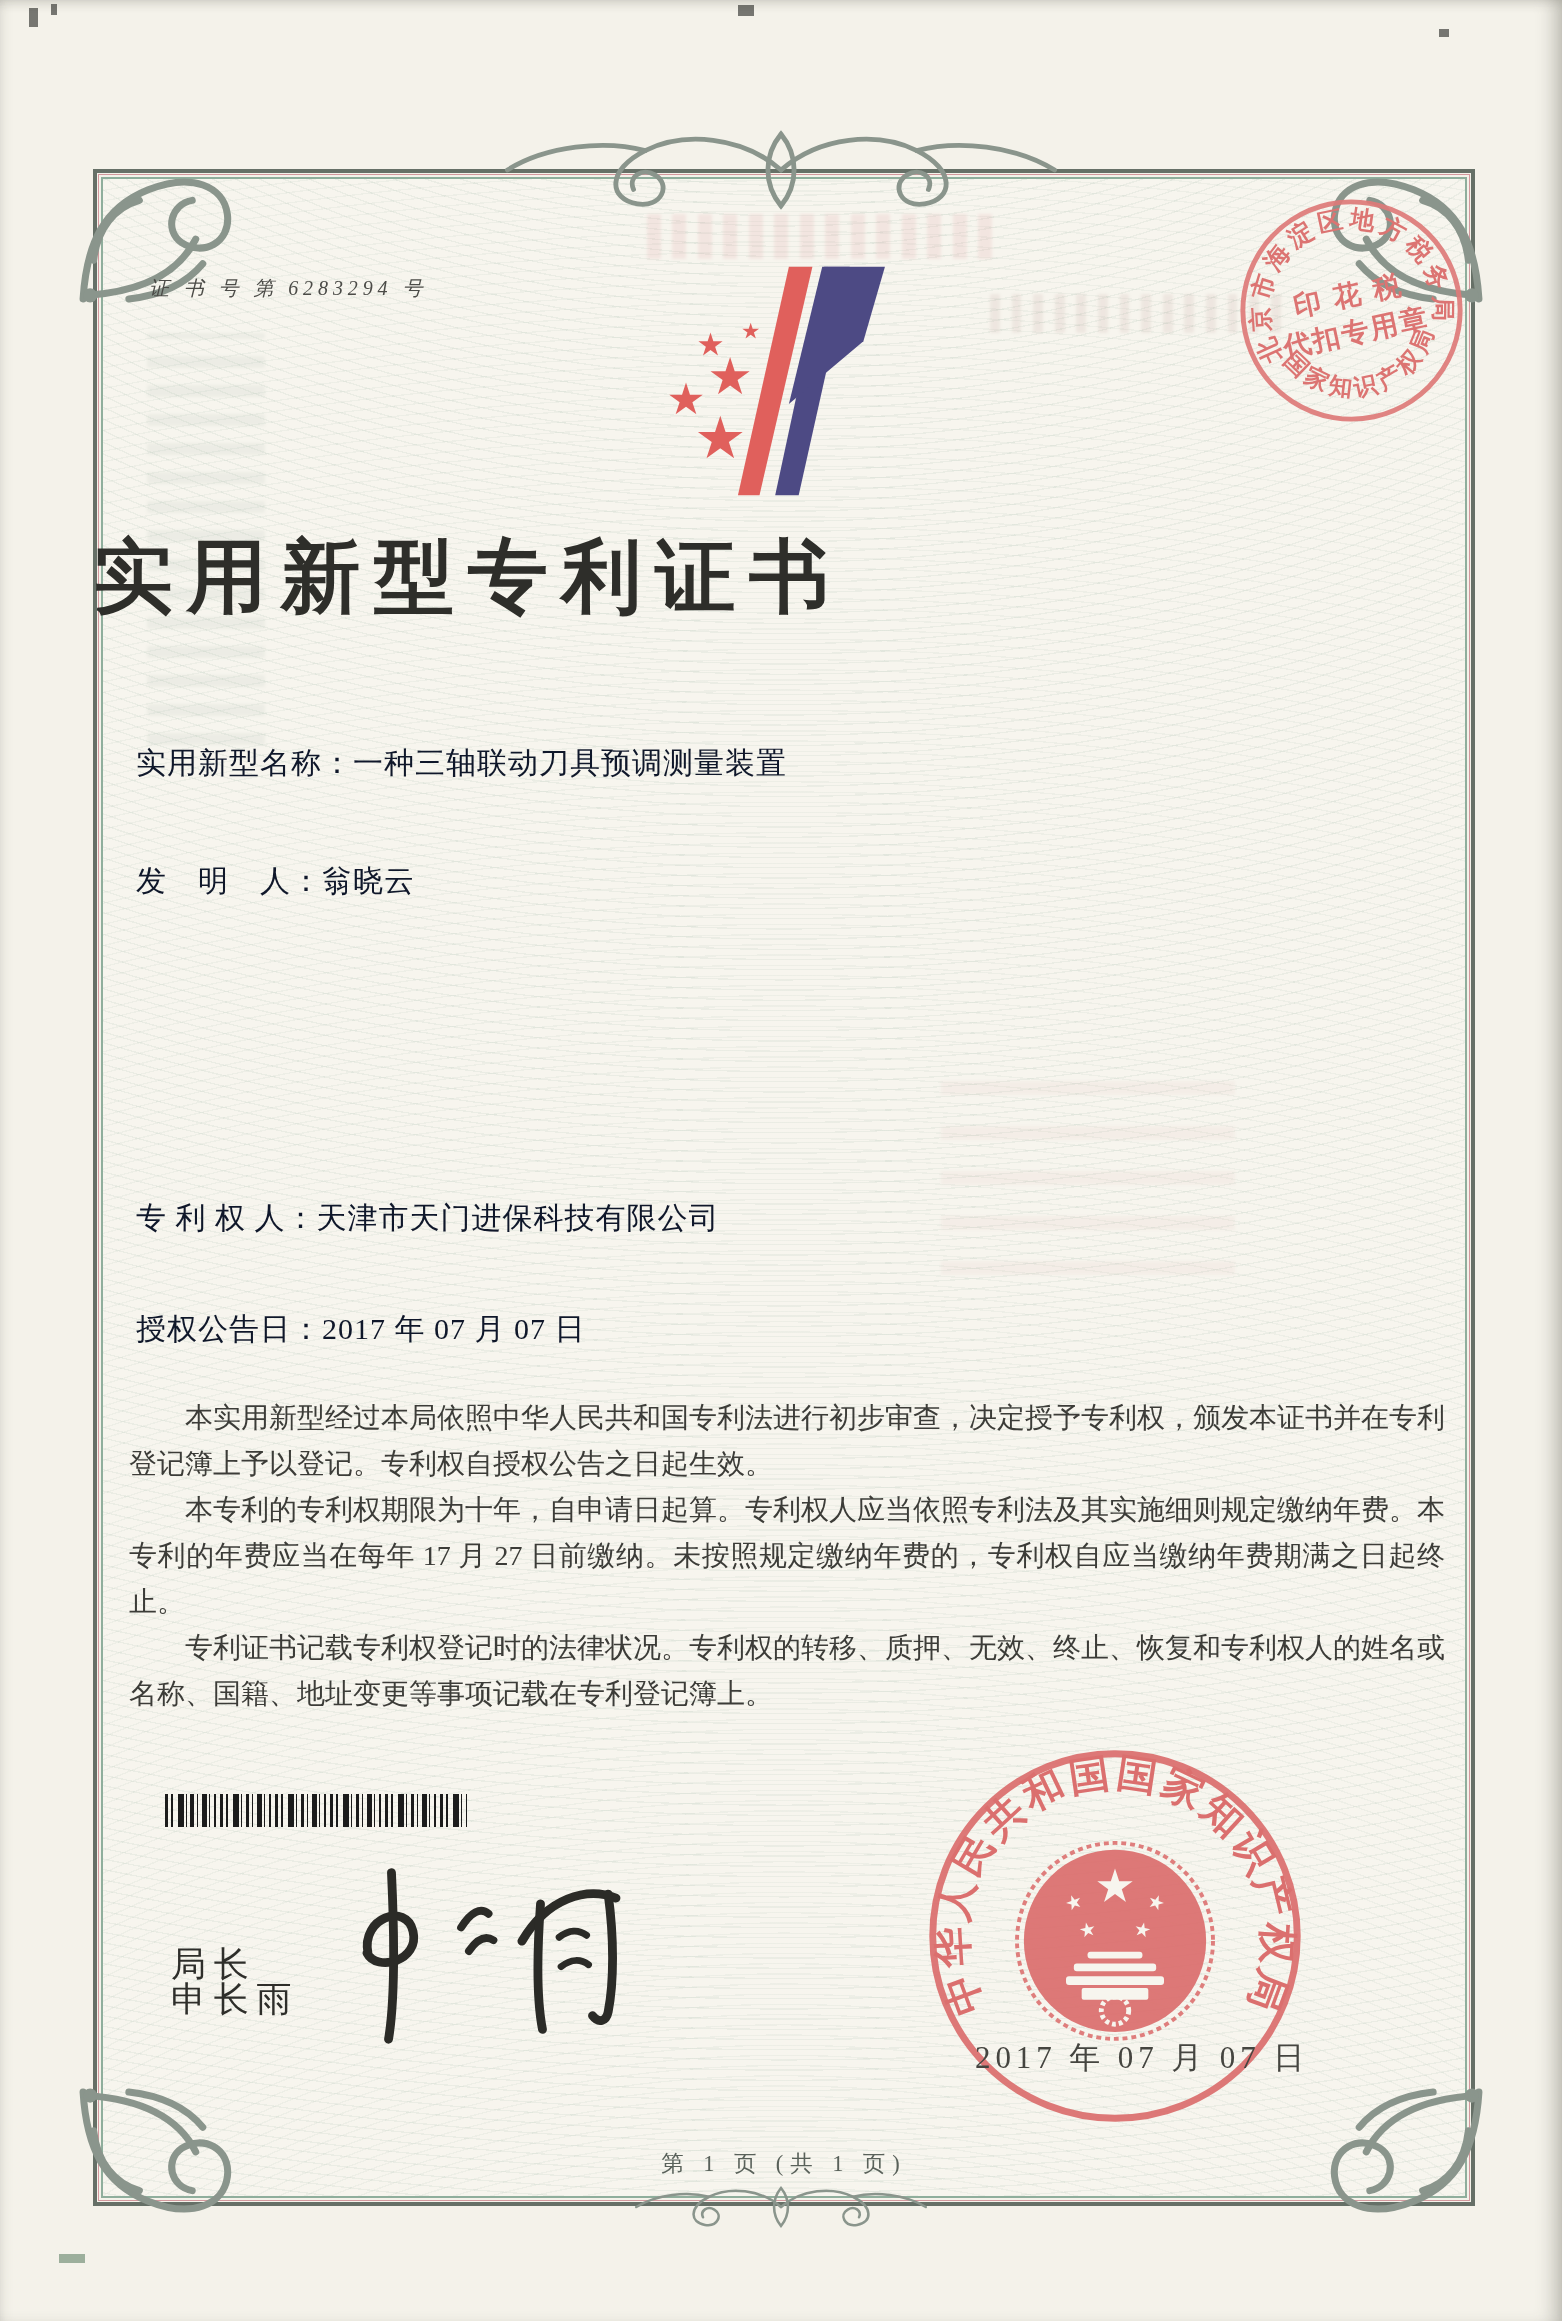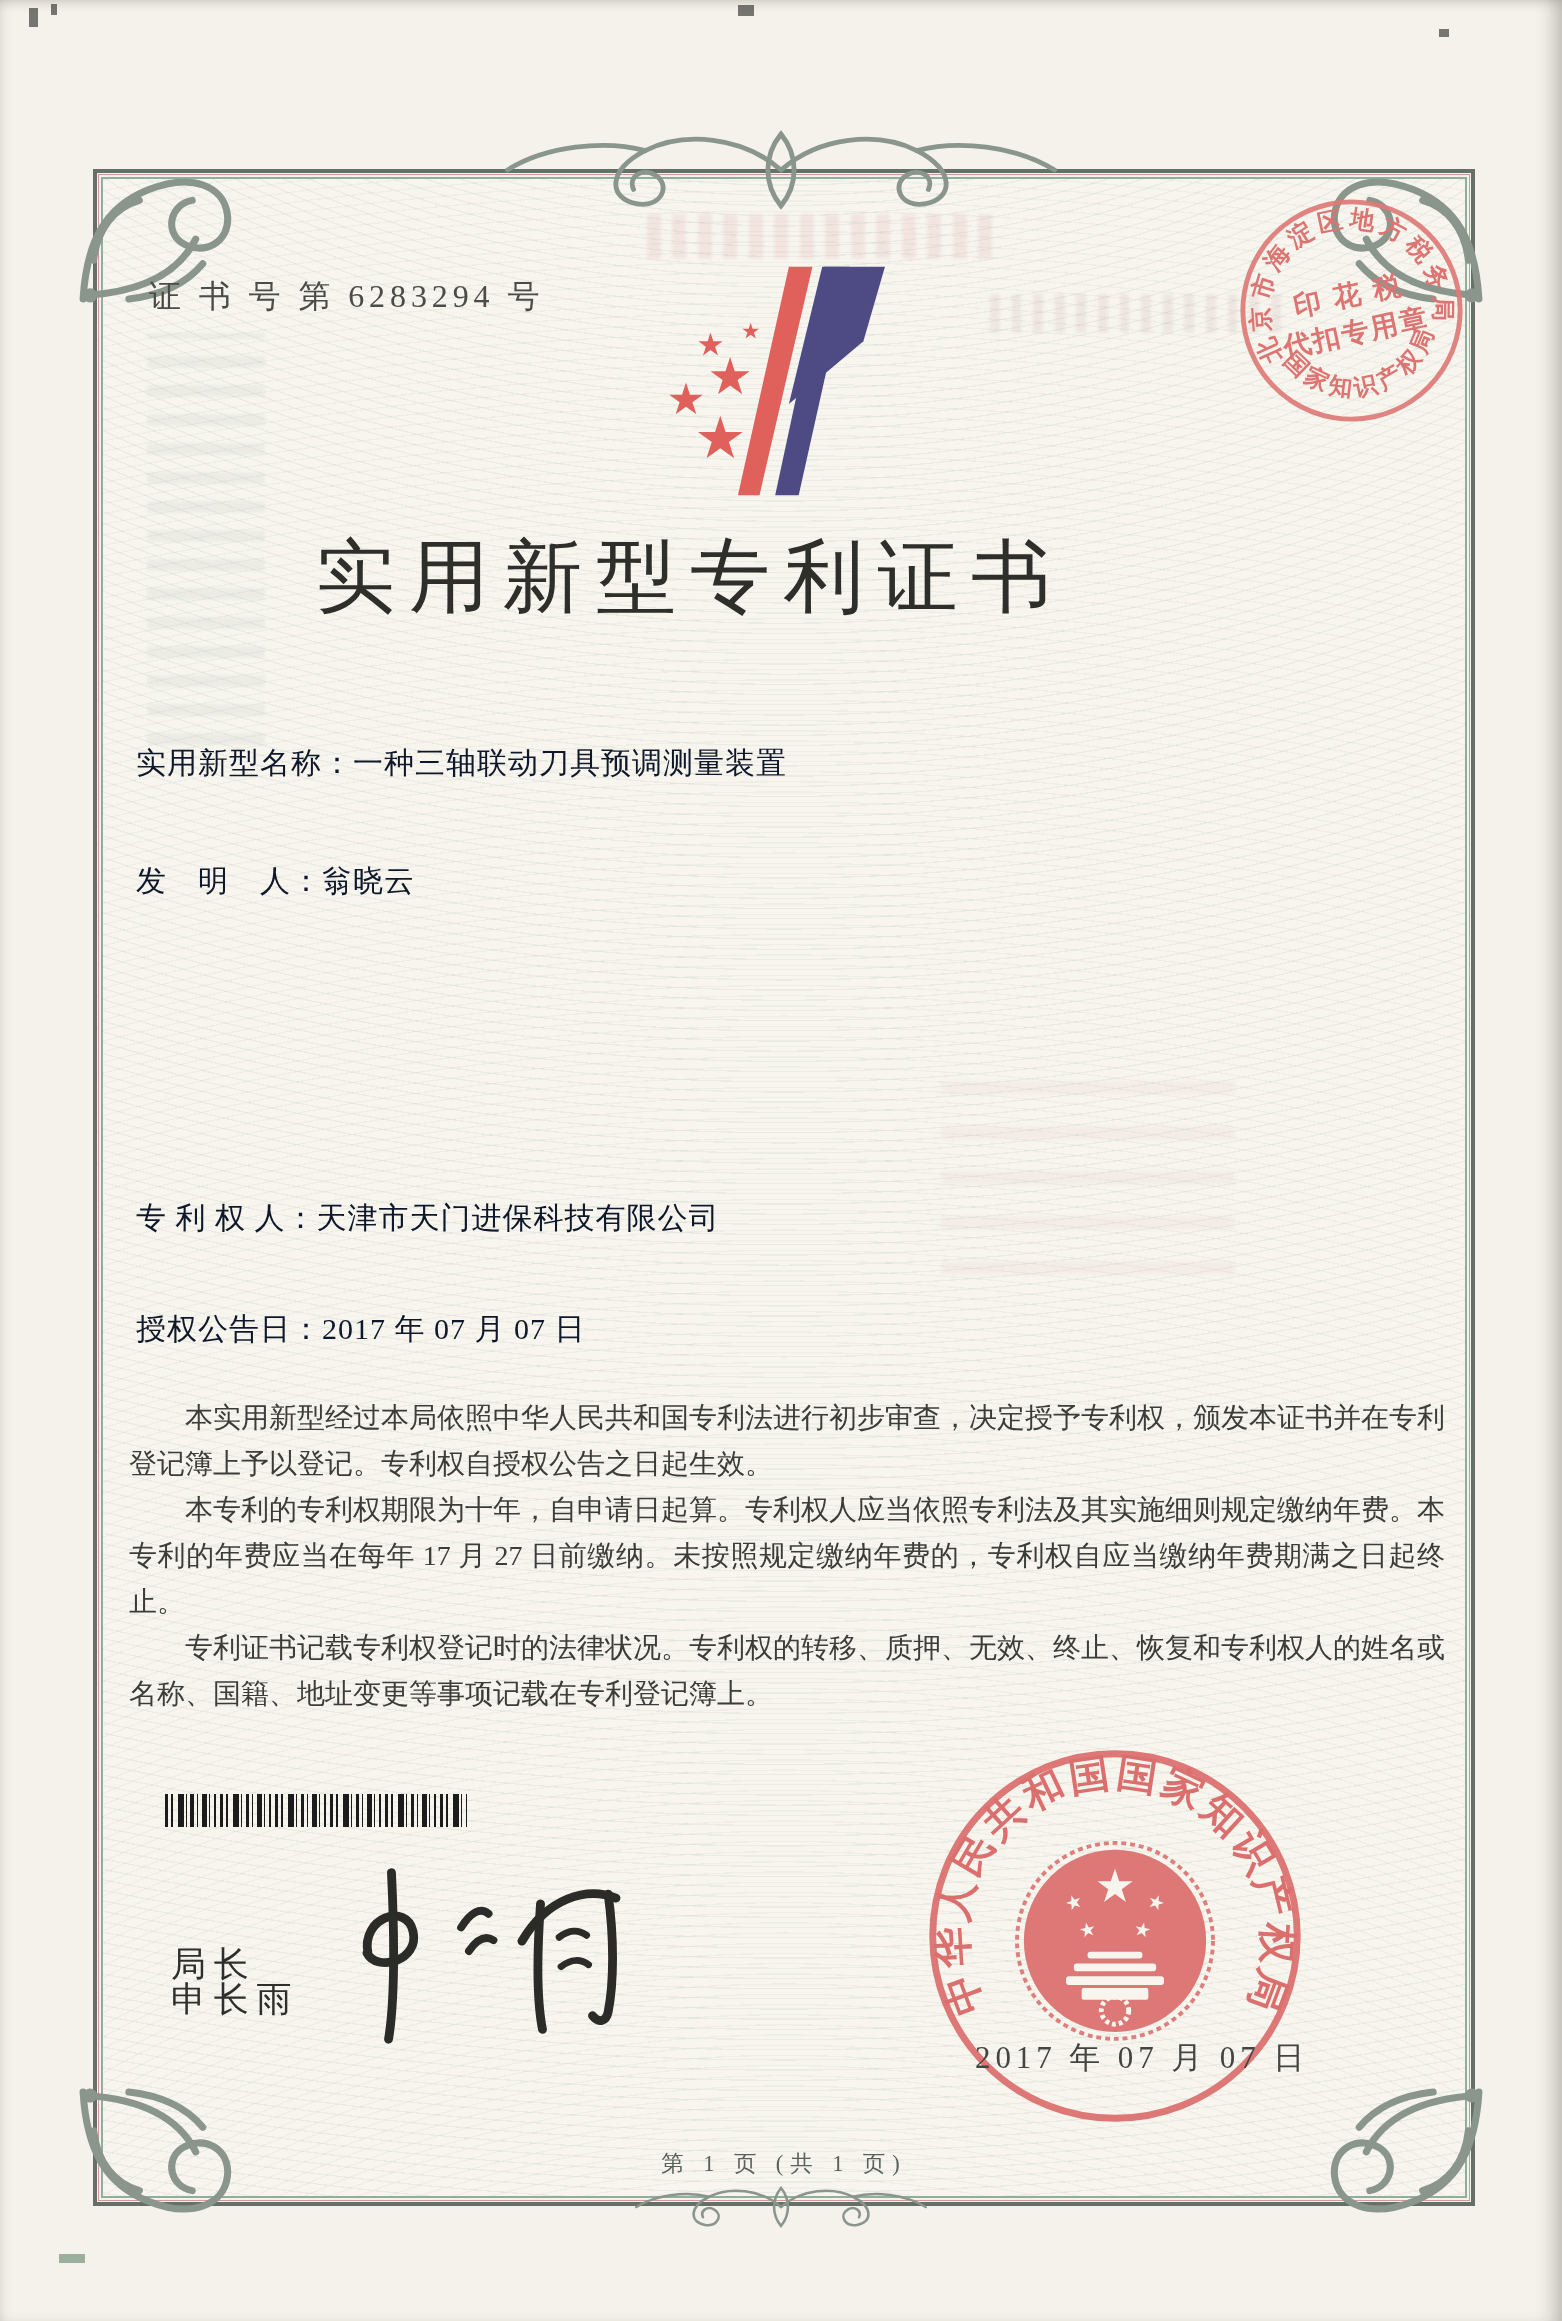--- a/index.html
+++ b/index.html
@@ -29,24 +29,24 @@
     position:absolute;left:102px;top:177px;width:1364px;height:2019px;
     background:
       repeating-radial-gradient(120% 70% at 50% -40%, rgba(125,160,140,0.10) 0 1.5px, transparent 1.5px 11.8px),
       repeating-radial-gradient(120% 70% at 50% 140%, rgba(125,160,140,0.08) 0 1.5px, transparent 1.5px 11.8px),
       #f7f5ee;
   }
   
   .orn{position:absolute;color:#8a958c;}
   svg.defs{position:absolute;width:0;height:0;}
   
-  .cert-no{position:absolute;left:149px;top:275px;font-size:32px;letter-spacing:4.9px;color:#4b4b47;}
+  .cert-no{position:absolute;left:149px;top:275px;font-size:20px;letter-spacing:4.9px;color:#4b4b47;font-style:italic;}
   .title{
-    position:absolute;left:93px;top:524px;width:1194px;text-align:center;
-    font-size:80px;font-weight:400;letter-spacing:13.7px;color:#2e2e2a;
+    position:absolute;left:93px;top:524px;width:1194px;
+    font-size:80px;font-weight:700;letter-spacing:13.7px;color:#2e2e2a;
   }
   .field{position:absolute;left:136px;font-size:30px;color:#0f172a;letter-spacing:1px;white-space:nowrap;}
   .f0{top:743px}.f1{top:861px}.f2{top:968px}.f3{top:1080px}.f4{top:1198px}.f5{top:1309px}
   .body-text{
     position:absolute;left:129px;top:1384px;width:1316px;
     font-size:28px;line-height:46px;text-align:justify;color:#3c3c38;margin-top:11px;
   }
   .body-text p{margin:0;text-indent:2em;}
   .barcode{
     position:absolute;left:165px;top:1794px;width:302px;height:33px;

